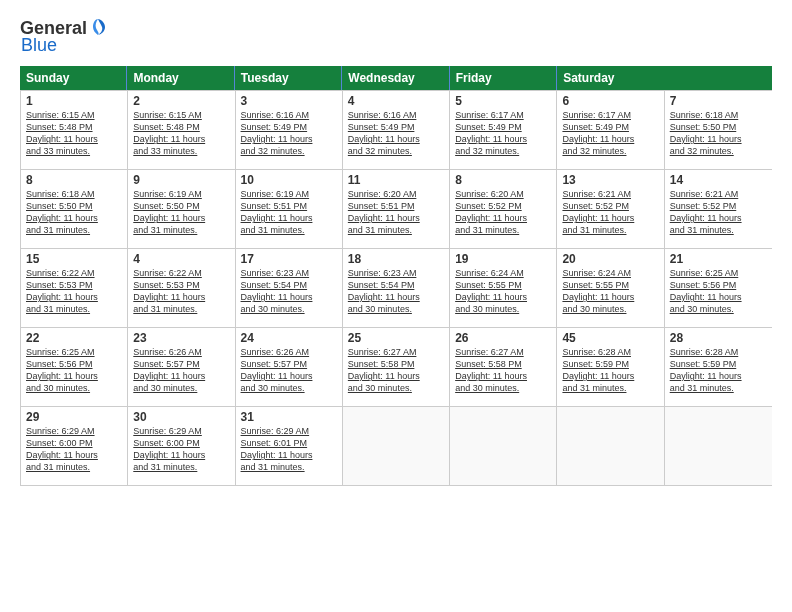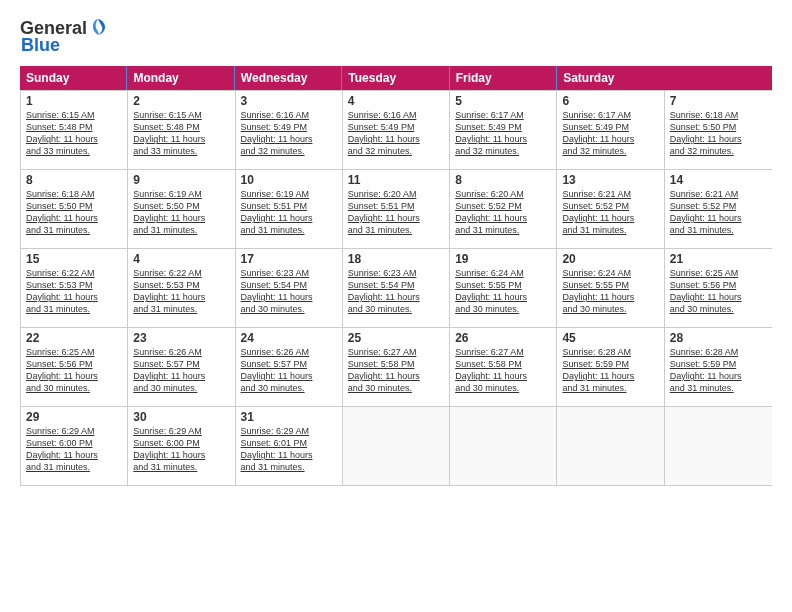--- a/index.html
+++ b/index.html
@@ -43,21 +43,21 @@
       margin-top: 2px;
     }
     .calendar {
       flex: 1;
       display: flex;
       flex-direction: column;
     }
     .cal-header {
       display: grid;
       grid-template-columns: repeat(7, 1fr);
-      background: #be185d;
+      background: #15803d;
     }
     .cal-header-cell {
       color: #fff;
       font-weight: bold;
       font-size: 12px;
       padding: 5px 6px;
       text-align: left;
       border-right: 1px solid #5585d5;
     }
     .cal-header-cell:last-child { border-right: none; }
@@ -105,35 +105,35 @@
   <div class="header">
     <div class="logo">
   <div style="display:flex;align-items:center;">
     <span style="color:#333;font-weight:bold;font-size:18px;">General</span>
     <svg width="18" height="22" viewBox="0 0 18 22" style="margin-left:2px;margin-top:-2px;">
       <path d="M9 2 C12 2 16 6 16 10 C16 14 13 17 9 18 C12 16 14 13 13 10 C12 7 10 5 9 2Z" fill="#1a6bc9"></path>
       <path d="M9 2 C7 5 6 8 7 11 C8 14 11 16 9 18 C6 16 4 13 4 10 C4 6 6 2 9 2Z" fill="#3a8de8"></path>
     </svg>
   </div>
   <div style="margin-top:-4px;margin-left:1px;">
-    <span style="color:#1a6bc9;font-weight:bold;font-size:18px;">Blue</span>
+    <span style="color:#1a6bc9;font-weight:normal;font-size:18px;">Blue</span>
   </div>
 </div>
     <div class="title-block">
       <div class="month-title"></div>
       <div class="subtitle"></div>
     </div>
   </div>
 
   <div class="calendar">
     <div class="cal-header">
       <div class="cal-header-cell">Sunday</div>
       <div class="cal-header-cell">Monday</div>
+      <div class="cal-header-cell">Tuesday</div>
       <div class="cal-header-cell">Wednesday</div>
-      <div class="cal-header-cell">Tuesday</div>
       <div class="cal-header-cell">Friday</div>
       <div class="cal-header-cell">Saturday</div>
     </div>
     <div class="cal-body" id="cal-body">
     <div class="cal-row">
           <div class="cal-cell">
             <span class="day-num">1</span>
             <div class="cell-text" style="white-space: pre-line;">Sunrise: 6:15 AM
 Sunset: 5:48 PM
 Daylight: 11 hours

